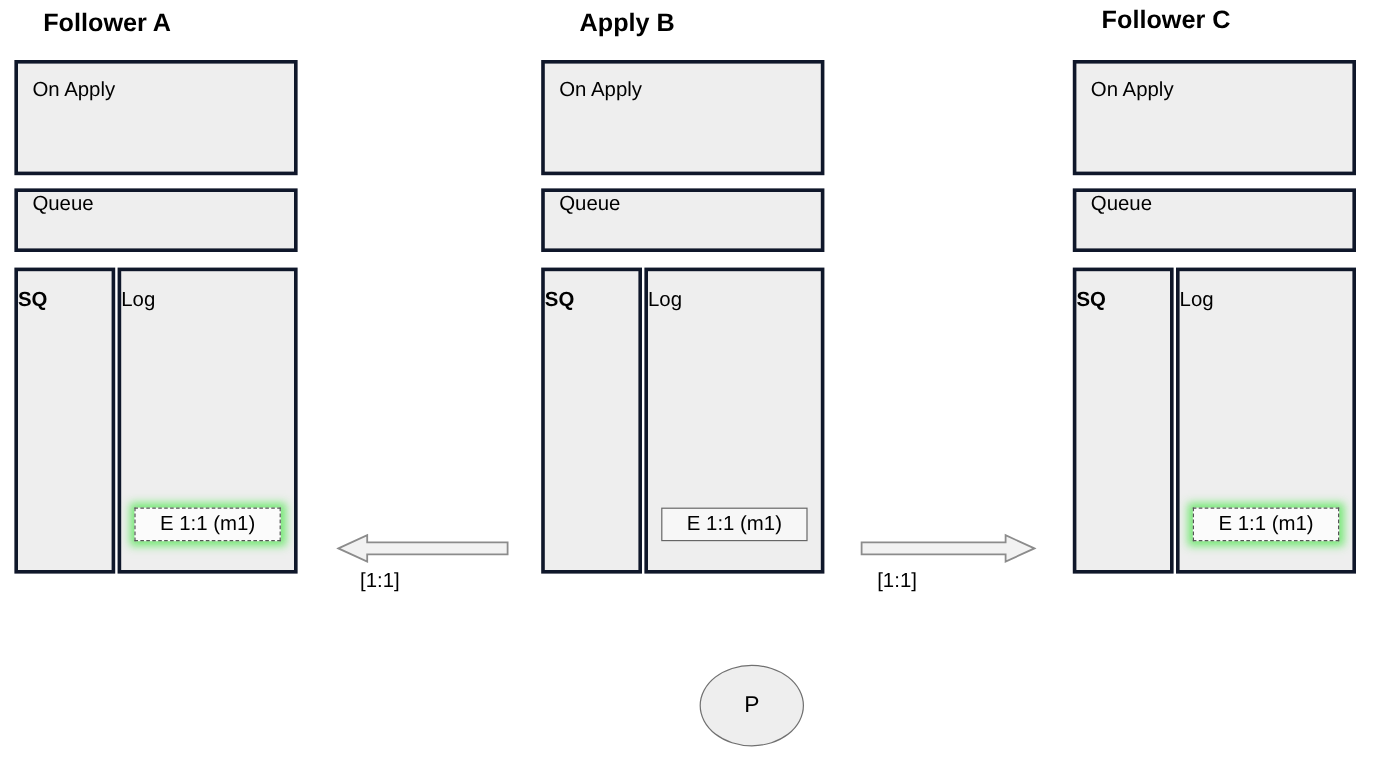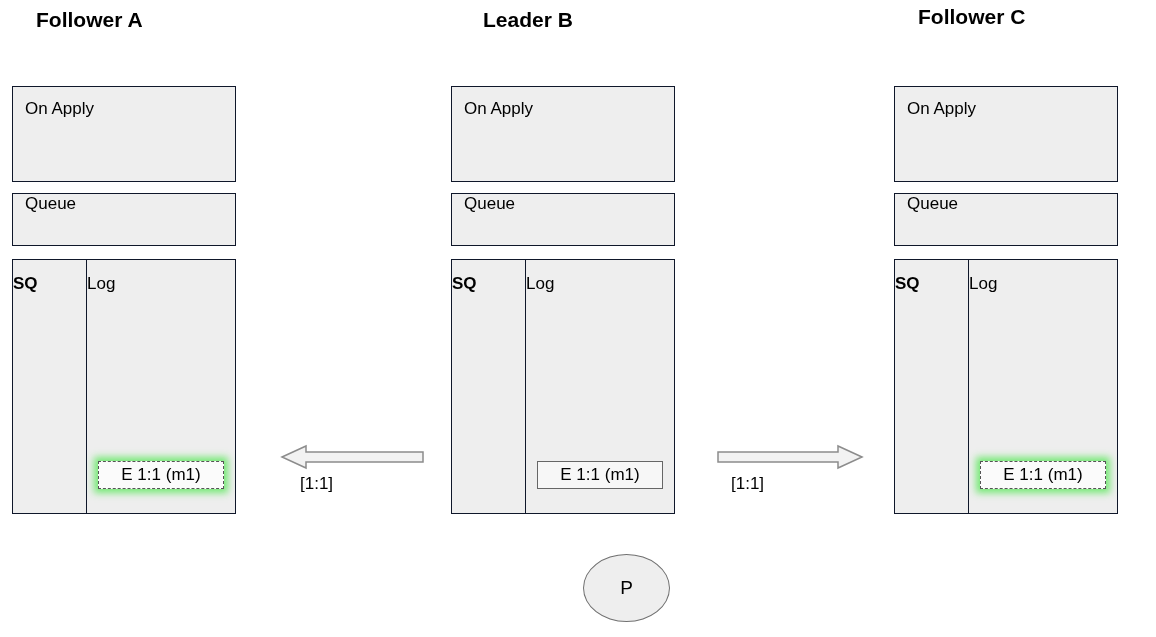--- a/index.html
+++ b/index.html
@@ -5,36 +5,35 @@
   html, body { margin: 0; padding: 0; background: #ffffff; }
   #stage {
     position: relative;
     width: 1156px;
     height: 637px;
     background: #ffffff;
     font-family: "Liberation Sans", sans-serif;
     color: #000000;
     overflow: hidden;
   }
-  .node-col { position: absolute; top: 0; width: 224px; height: 500px; }
+  .node-col { position: absolute; top: 0; width: 200px; height: 500px; padding-left: 36px; }
   .node-title {
     position: absolute;
     top: 8px;
     left: 24px;
     font-size: 21px;
     font-weight: bold;
     white-space: nowrap;
   }
   .box {
     position: absolute;
     background: #eeeeee;
-    border: 1px solid #0f172a;
+    border: 3px solid #0f172a;
     box-sizing: border-box;
     font-size: 17px;
-    margin-top: 36px;
   }
   .box.on-apply {
     left: 0; top: 50px; width: 100%; height: 96px;
     padding: 12px 0 0 12px;
   }
   .box.queue {
     left: 0; top: 157px; width: 100%; height: 53px;
     display: flex; padding-left: 12px;
   }
   .box.sq {
@@ -98,21 +97,21 @@
     <div class="box sq">
       <span>SQ</span>
     </div>
     <div class="box log">
       <span>Log</span>
       <div class="log-entry glow">E 1:1 (m1)</div>
     </div>
   </div>
 
   <div class="node-col" style="left:451px;">
-    <div class="node-title" style="left:32px;">Leader B</div>
+    <div class="node-title" style="left:32px;">Apply B</div>
     <div class="box on-apply">
       <span>On Apply</span>
     </div>
     <div class="box queue">
       <span>Queue</span>
     </div>
     <div class="box sq">
       <span>SQ</span>
     </div>
     <div class="box log">

